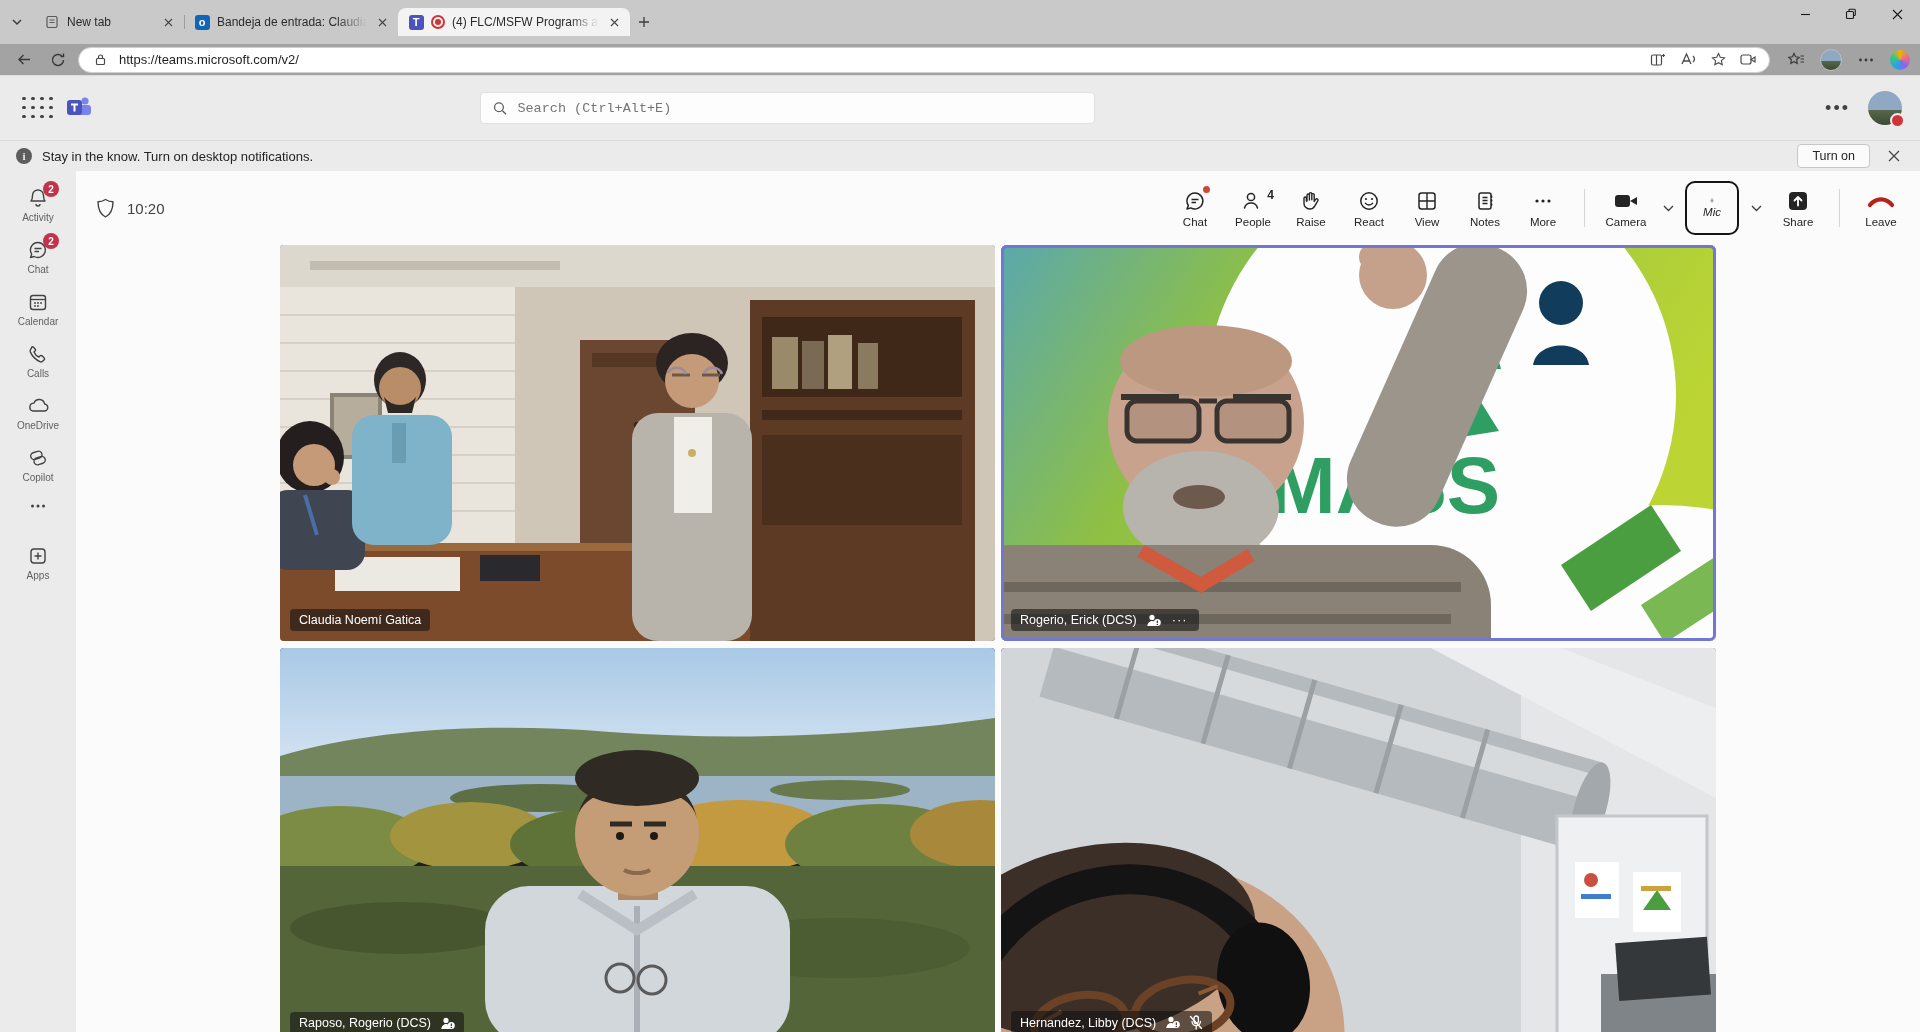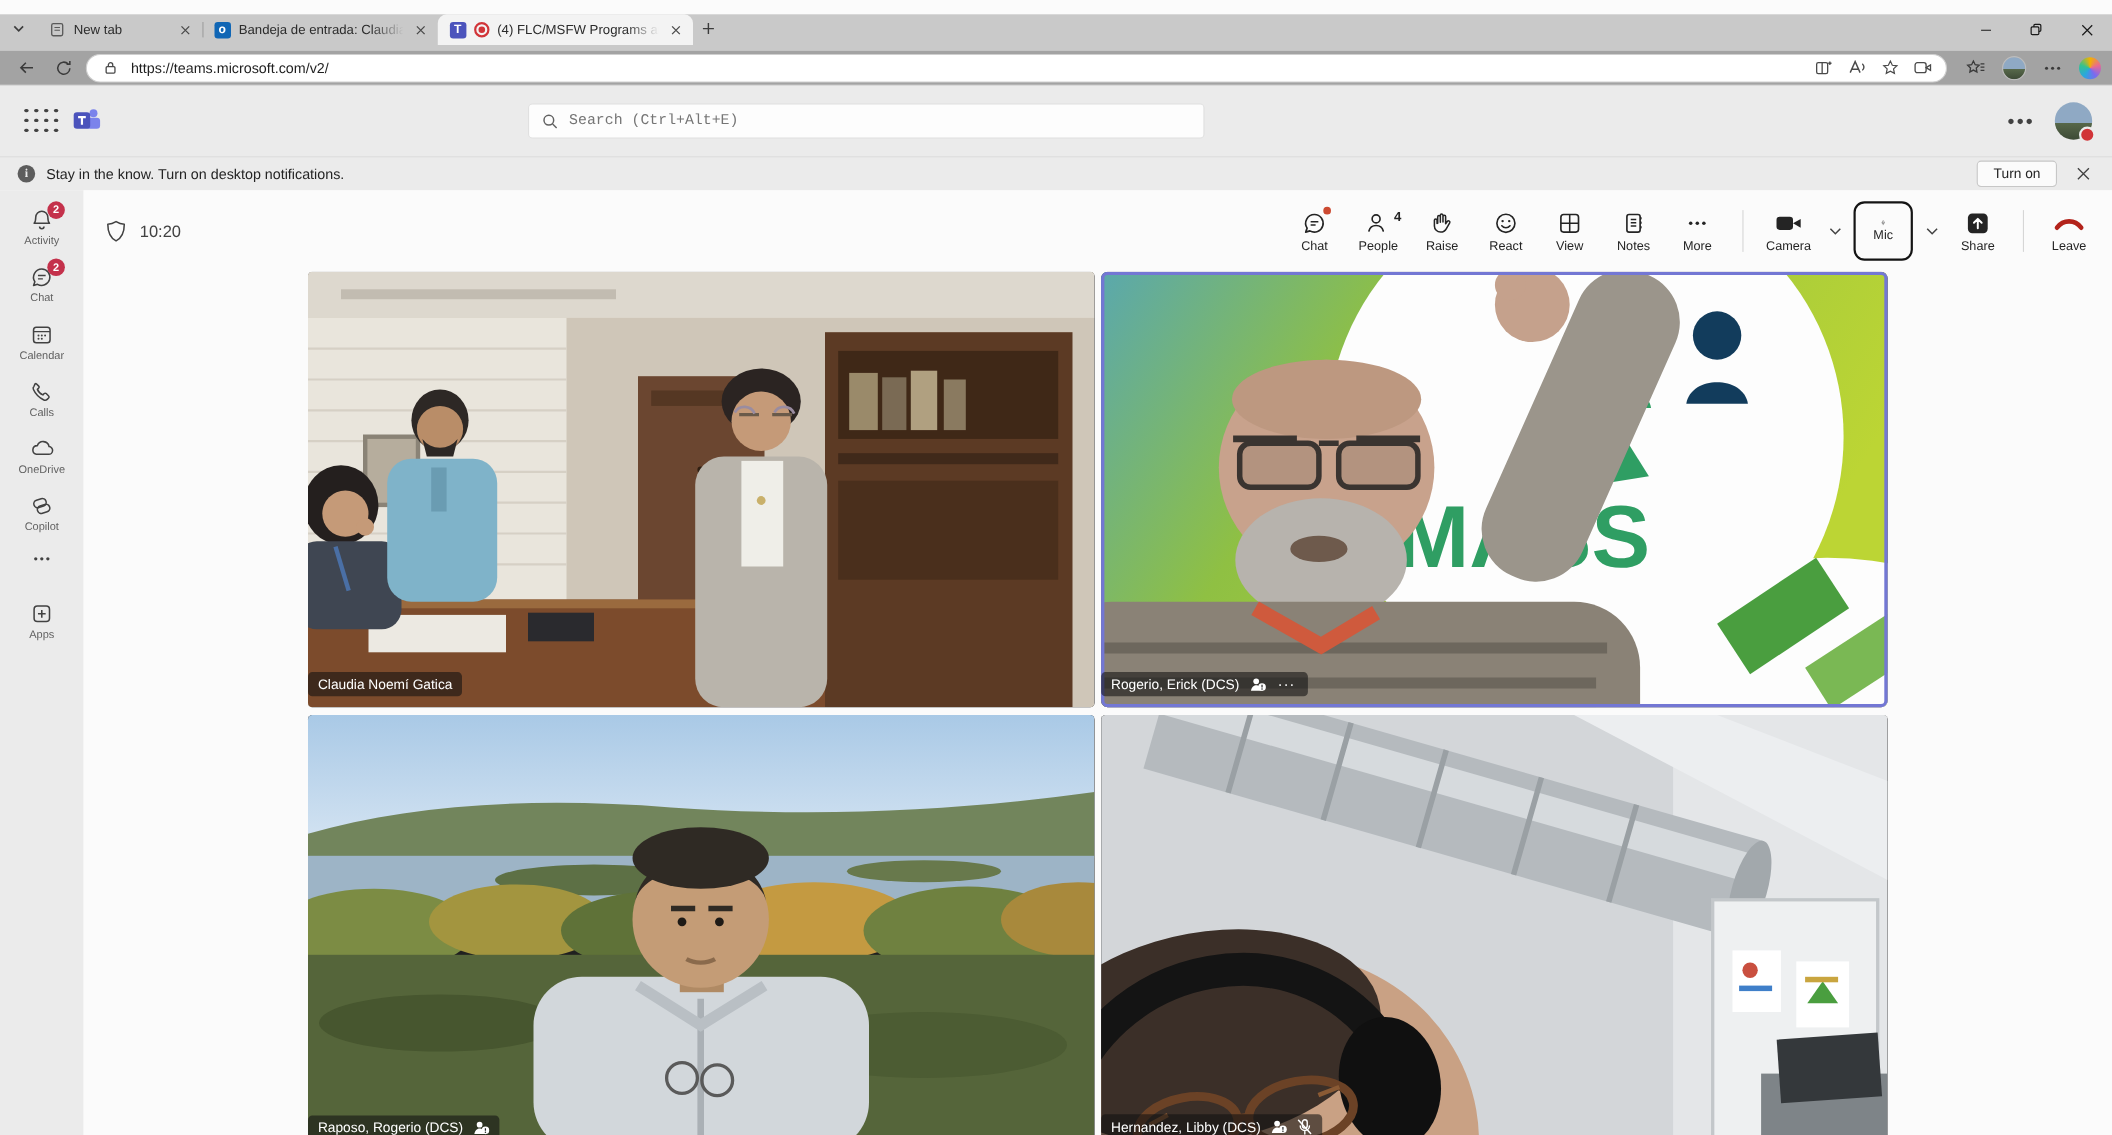--- a/index.html
+++ b/index.html
@@ -1,20 +1,20 @@
 <!DOCTYPE html>
 <html><head>
 <meta charset="utf-8">
 <style>
   * { box-sizing: border-box; margin: 0; padding: 0; }
   html,body { width:1920px; height:1032px; overflow:hidden;
     font-family:"Liberation Sans", sans-serif; background:#fbfbfb; }
 
   
-  .tabstrip { height:33px; background:#c9c9c9; display:flex; align-items:flex-start;margin-top:13px; }
+  .tabstrip { height:44px; background:#c9c9c9; display:flex; align-items:center; }
   .tab-chevron { width:34px; height:26px; display:flex; align-items:center; justify-content:center; color:#3c3c3c; }
   .tab { height:28px; display:flex; align-items:center; gap:7px; padding:0 8px 0 10px;
          max-width:232px; min-width:150px; border-radius:8px 8px 0 0; font-size:12px; color:#2b2b2b; position:relative; }
   .tab .tab-title { flex:1; white-space:nowrap; overflow:hidden; max-width:150px;
          -webkit-mask-image:linear-gradient(90deg,#000 80%,transparent); mask-image:linear-gradient(90deg,#000 80%,transparent); }
   .tab.inactive + .tab.inactive::before { content:""; position:absolute; left:0; top:7px; height:14px; width:1px; background:#9d9d9d; }
   .tab.active { background:#f3f3f3; }
   .tab-close { width:16px; height:16px; border-radius:4px; display:flex; align-items:center; justify-content:center; flex:none; }
   .favicon { width:16px; height:16px; flex:none; display:flex; align-items:center; justify-content:center; }
   .fav-square { width:15px; height:15px; border-radius:3px; color:#fff; font-size:11px; font-weight:bold;
@@ -80,29 +80,29 @@
   .meet-toolbar { height:74px; display:flex; align-items:center; padding:0 14px 0 20px; flex:none; }
   .timer { display:flex; align-items:center; gap:12px; color:#424242; }
   .timer-text { font-size:15px; color:#424242; }
   .controls { margin-left:auto; display:flex; align-items:center; gap:8px; }
   .ctrl { width:50px; height:54px; display:flex; flex-direction:column; align-items:center; justify-content:center; gap:3px; color:#242424; position:relative; }
   .ctrl-label { font-size:11.5px; color:#242424; white-space:nowrap; }
   .ctrl .dot-badge { position:absolute; top:5px; right:10px; width:7px; height:7px; border-radius:50%; background:#cc4a31; }
   .people-count { position:absolute; top:7px; right:4px; font-size:12px; font-weight:bold; color:#242424; }
   .chev { width:14px; height:54px; display:flex; align-items:center; justify-content:center; color:#424242; margin:0 2px; }
   .vdiv { width:1px; height:38px; background:#d6d6d6; margin:0 8px; }
-  .mic-box { border:2.5px solid #141414; border-radius:10px; padding:15px 4px; width:54px; }
+  .mic-box { border:2.5px solid #141414; border-radius:10px; padding:15px 4px; width:54px;font-style:italic; }
 
   
   .video-area { flex:1; overflow:hidden; }
   .video-grid { width:1436px; margin:0 auto; display:grid; grid-template-columns:715px 715px; grid-auto-rows:396px; gap:7px 6px; }
   .tile { position:relative; border-radius:4px; overflow:hidden; background:#202020; }
   .tile.active { outline:3px solid #7377d4; outline-offset:-3px; border-radius:6px; }
   .tile svg.scene { display:block; width:100%; height:100%; }
-  .nameplate { position:absolute; left:0; bottom:10px; background:rgba(17,17,17,0.58); color:#fff;
+  .nameplate { position:absolute; left:10px; bottom:10px; background:rgba(17,17,17,0.58); color:#fff;
       font-size:12.5px; padding:4px 9px; border-radius:4px; display:flex; align-items:center; gap:9px; }
   .plate-icon { display:flex; align-items:center; }
   .plate-dots { font-size:13px; letter-spacing:1px; line-height:8px; padding:0 2px; }
 </style>
 </head>
 <body>
 
 <div class="tabstrip">
   <div class="tab-chevron">
     <svg width="12" height="12" viewBox="0 0 12 12">

